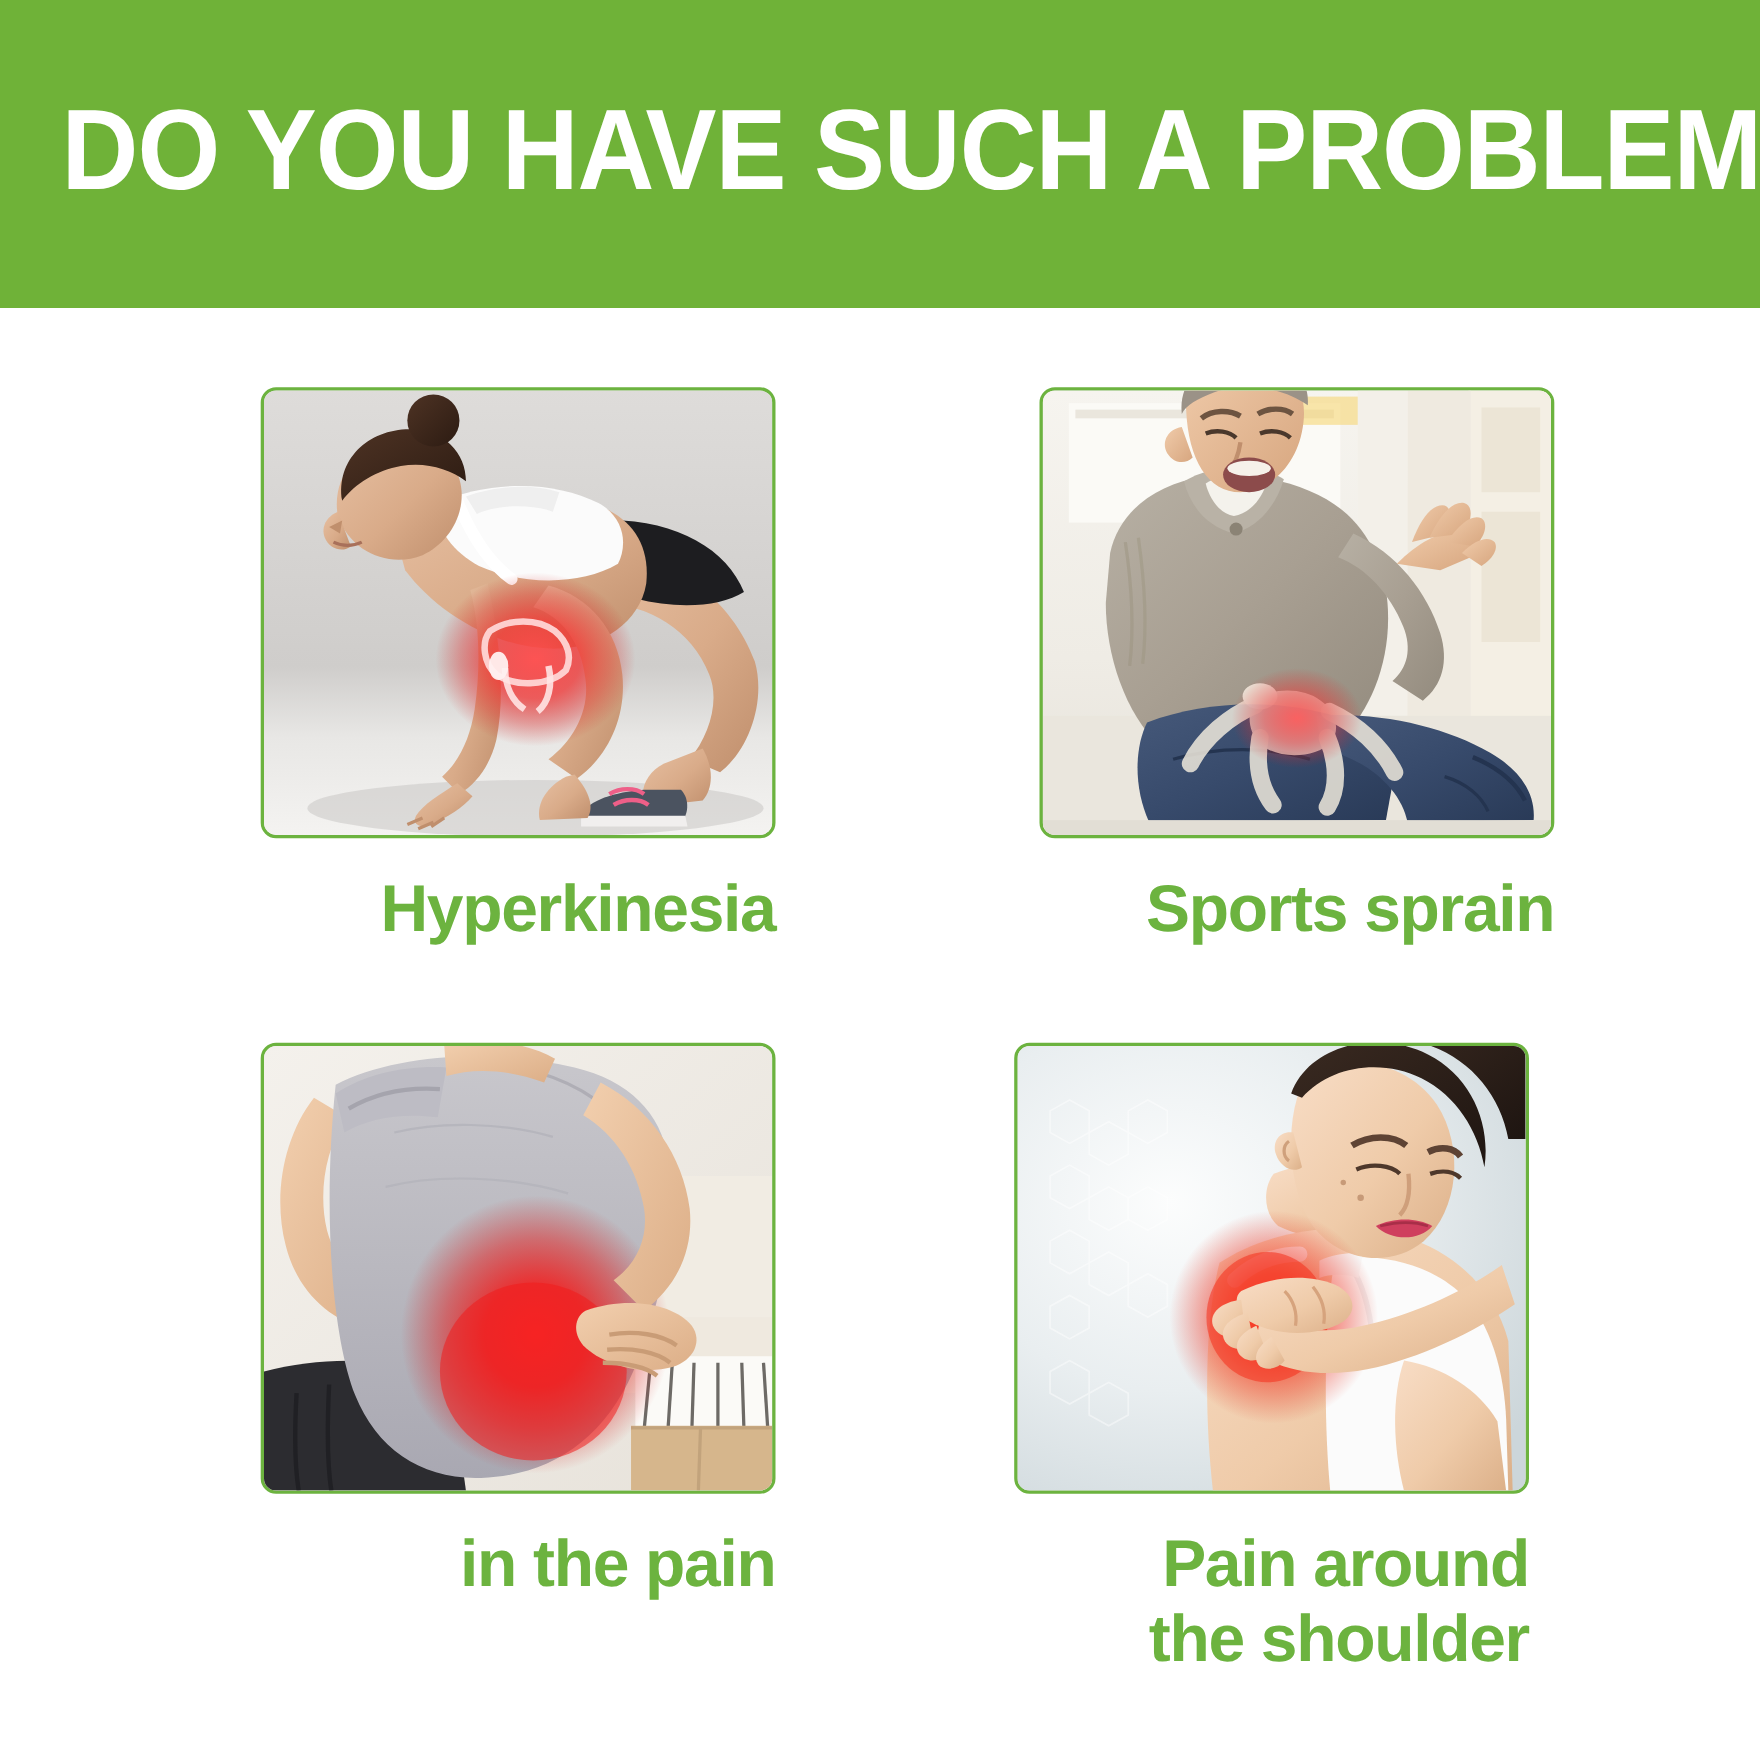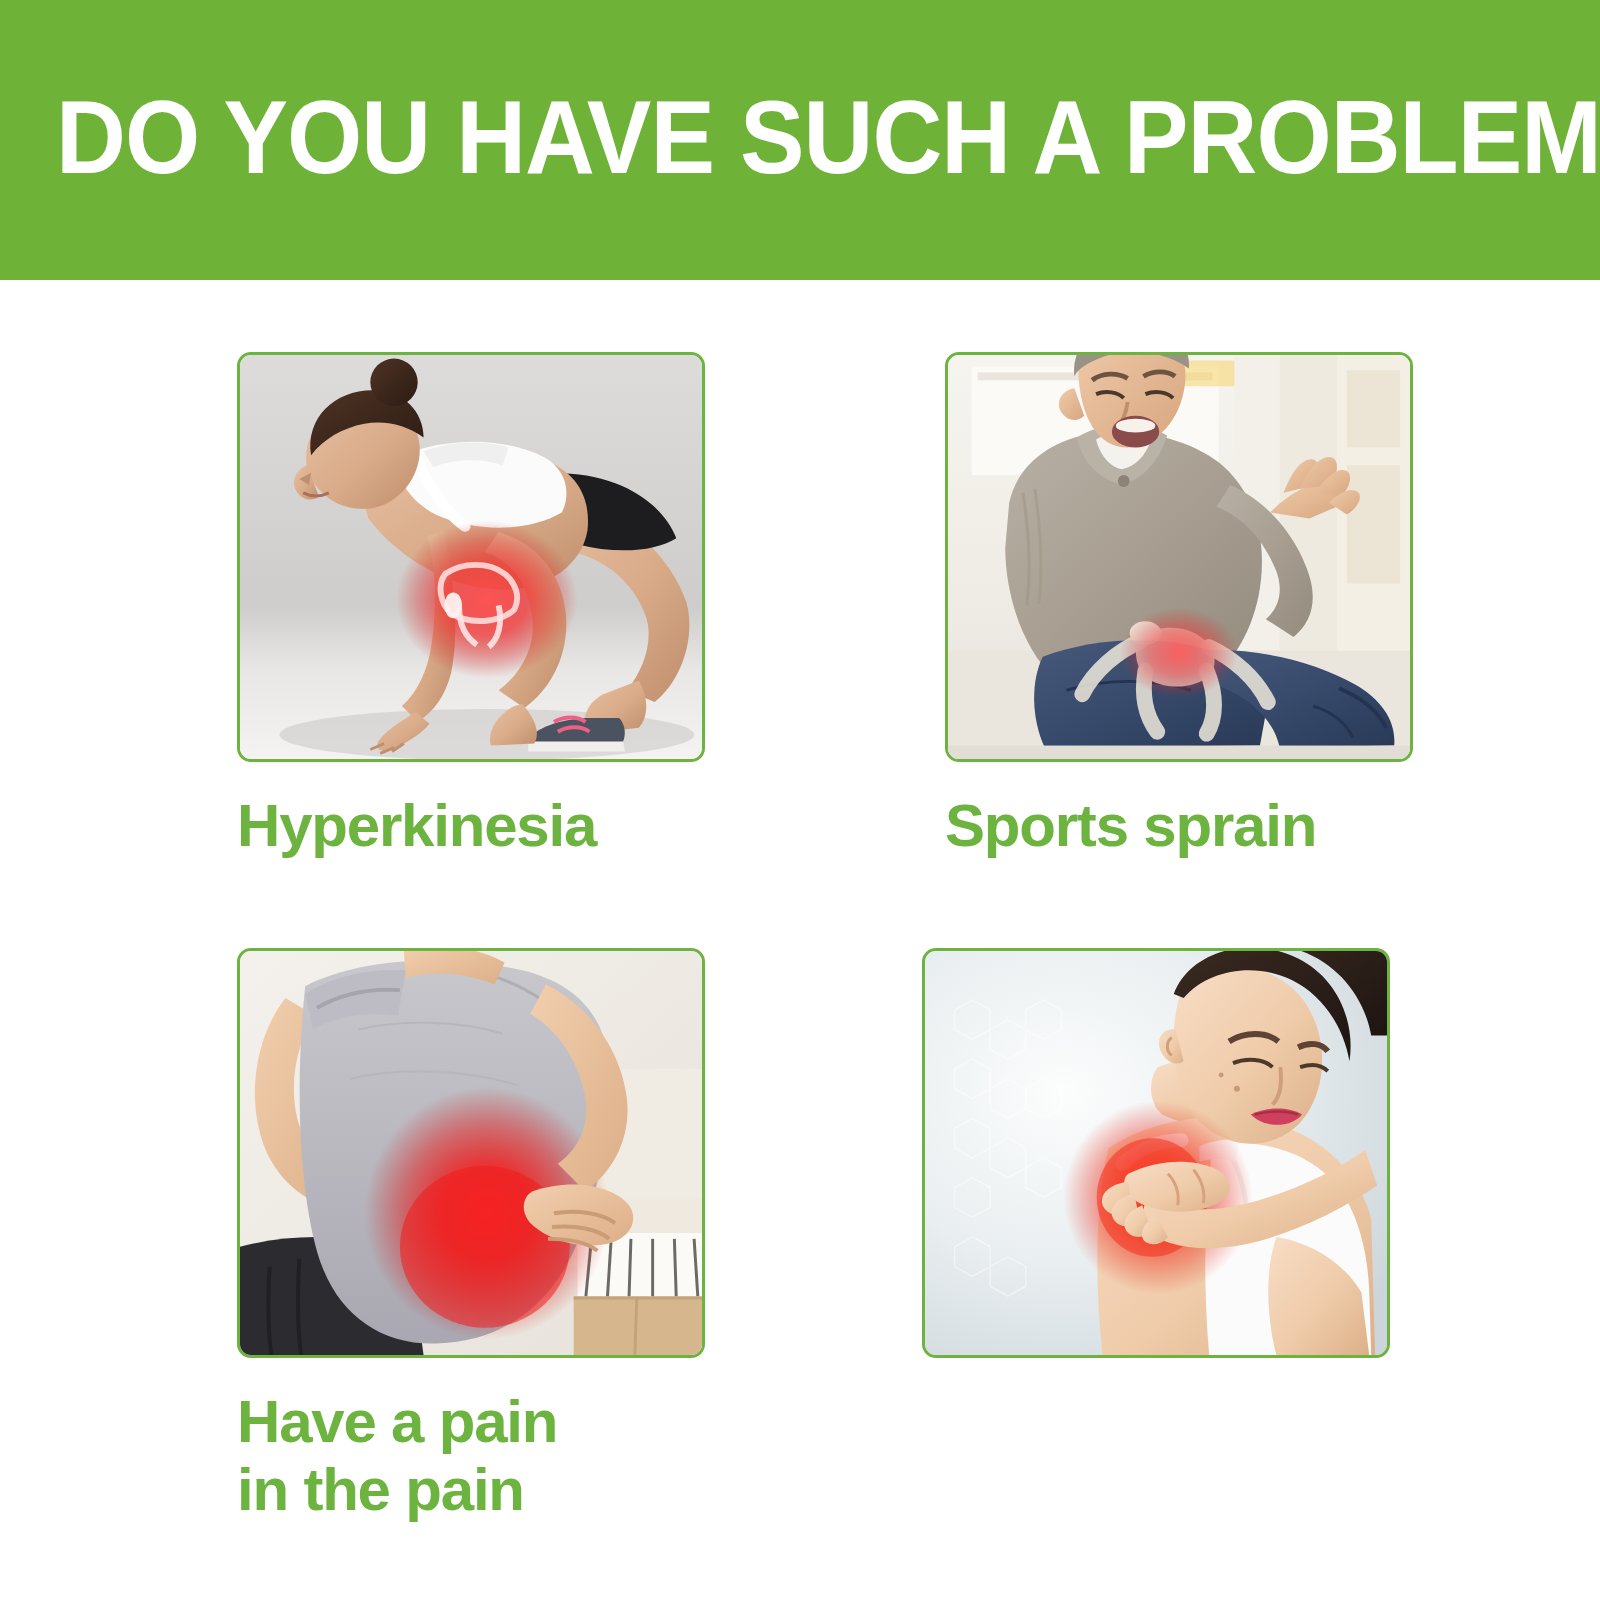--- a/index.html
+++ b/index.html
@@ -76,21 +76,21 @@
     box-sizing: border-box;
   }
   .photo-frame svg {
     display: block;
     width: 100%;
     height: 100%;
   }
 
   .caption {
     margin-top: 30px;
-    text-align: left;
+    text-align: right;
     color: #6CB33F;
     font-family: "Liberation Sans", sans-serif;
     font-weight: bold;
     font-size: 60px;
     line-height: 68px;
     letter-spacing: -1.2px;
   }
   .caption .cap-line { display: block; }
 </style>
 </head>
@@ -345,21 +345,20 @@
 
           <path d="M296 244 C336 230 378 238 394 258 C404 272 396 290 376 296 C348 304 312 294 294 276 C284 264 286 250 296 244 Z" fill="url(#skin3)"></path>
           <path d="M318 266 C342 262 366 266 380 276" stroke="#c99c76" stroke-width="4" fill="none"></path>
           <path d="M316 280 C340 278 362 282 374 292" stroke="#c99c76" stroke-width="4" fill="none"></path>
           <path d="M312 292 C334 292 352 296 362 304" stroke="#c99c76" stroke-width="4" fill="none"></path>
 
           <path d="M166 0 C200 -8 240 -4 268 12 L258 34 C226 22 194 20 168 28 Z" fill="url(#skin3)"></path>
         </svg>
       </div>
       <div class="caption">
-        <span class="cap-line">Have a pain</span>
         <span class="cap-line">in the pain</span>
       </div>
     </div>
 
     <div class="cell cell-br">
       <div class="photo-frame">
         <svg viewBox="0 0 468 410" preserveAspectRatio="xMidYMid slice">
           <defs>
             <radialGradient id="bg4" cx="0.3" cy="0.35" r="0.85">
               <stop offset="0" stop-color="#fcfdfd"></stop>
@@ -437,16 +436,20 @@
           <path d="M206 234 C188 236 176 246 180 258 C184 268 198 272 210 266" fill="url(#skin4)"></path>
           <path d="M212 246 C196 250 186 260 190 270 C194 280 208 282 218 276" fill="url(#skin4)"></path>
           <path d="M220 258 C206 264 198 274 204 284 C210 292 222 292 230 284" fill="url(#skin4)"></path>
           <path d="M234 268 C222 276 216 286 222 294 C228 300 240 298 246 290" fill="url(#skin4)"></path>
           <path d="M246 226 C254 234 258 246 256 258" stroke="#d6a37d" stroke-width="3" fill="none"></path>
           <path d="M272 222 C280 232 284 244 282 256" stroke="#d6a37d" stroke-width="3" fill="none"></path>
 
           <path d="M356 290 C392 296 424 316 442 346 L450 410 L356 410 C346 372 344 324 356 290 Z" fill="url(#skin4)"></path>
         </svg>
       </div>
+      <div class="caption">
+        <span class="cap-line">Pain around</span>
+        <span class="cap-line">the shoulder</span>
+      </div>
     </div>
 
   </div>
 </div>
 
 </body></html>

